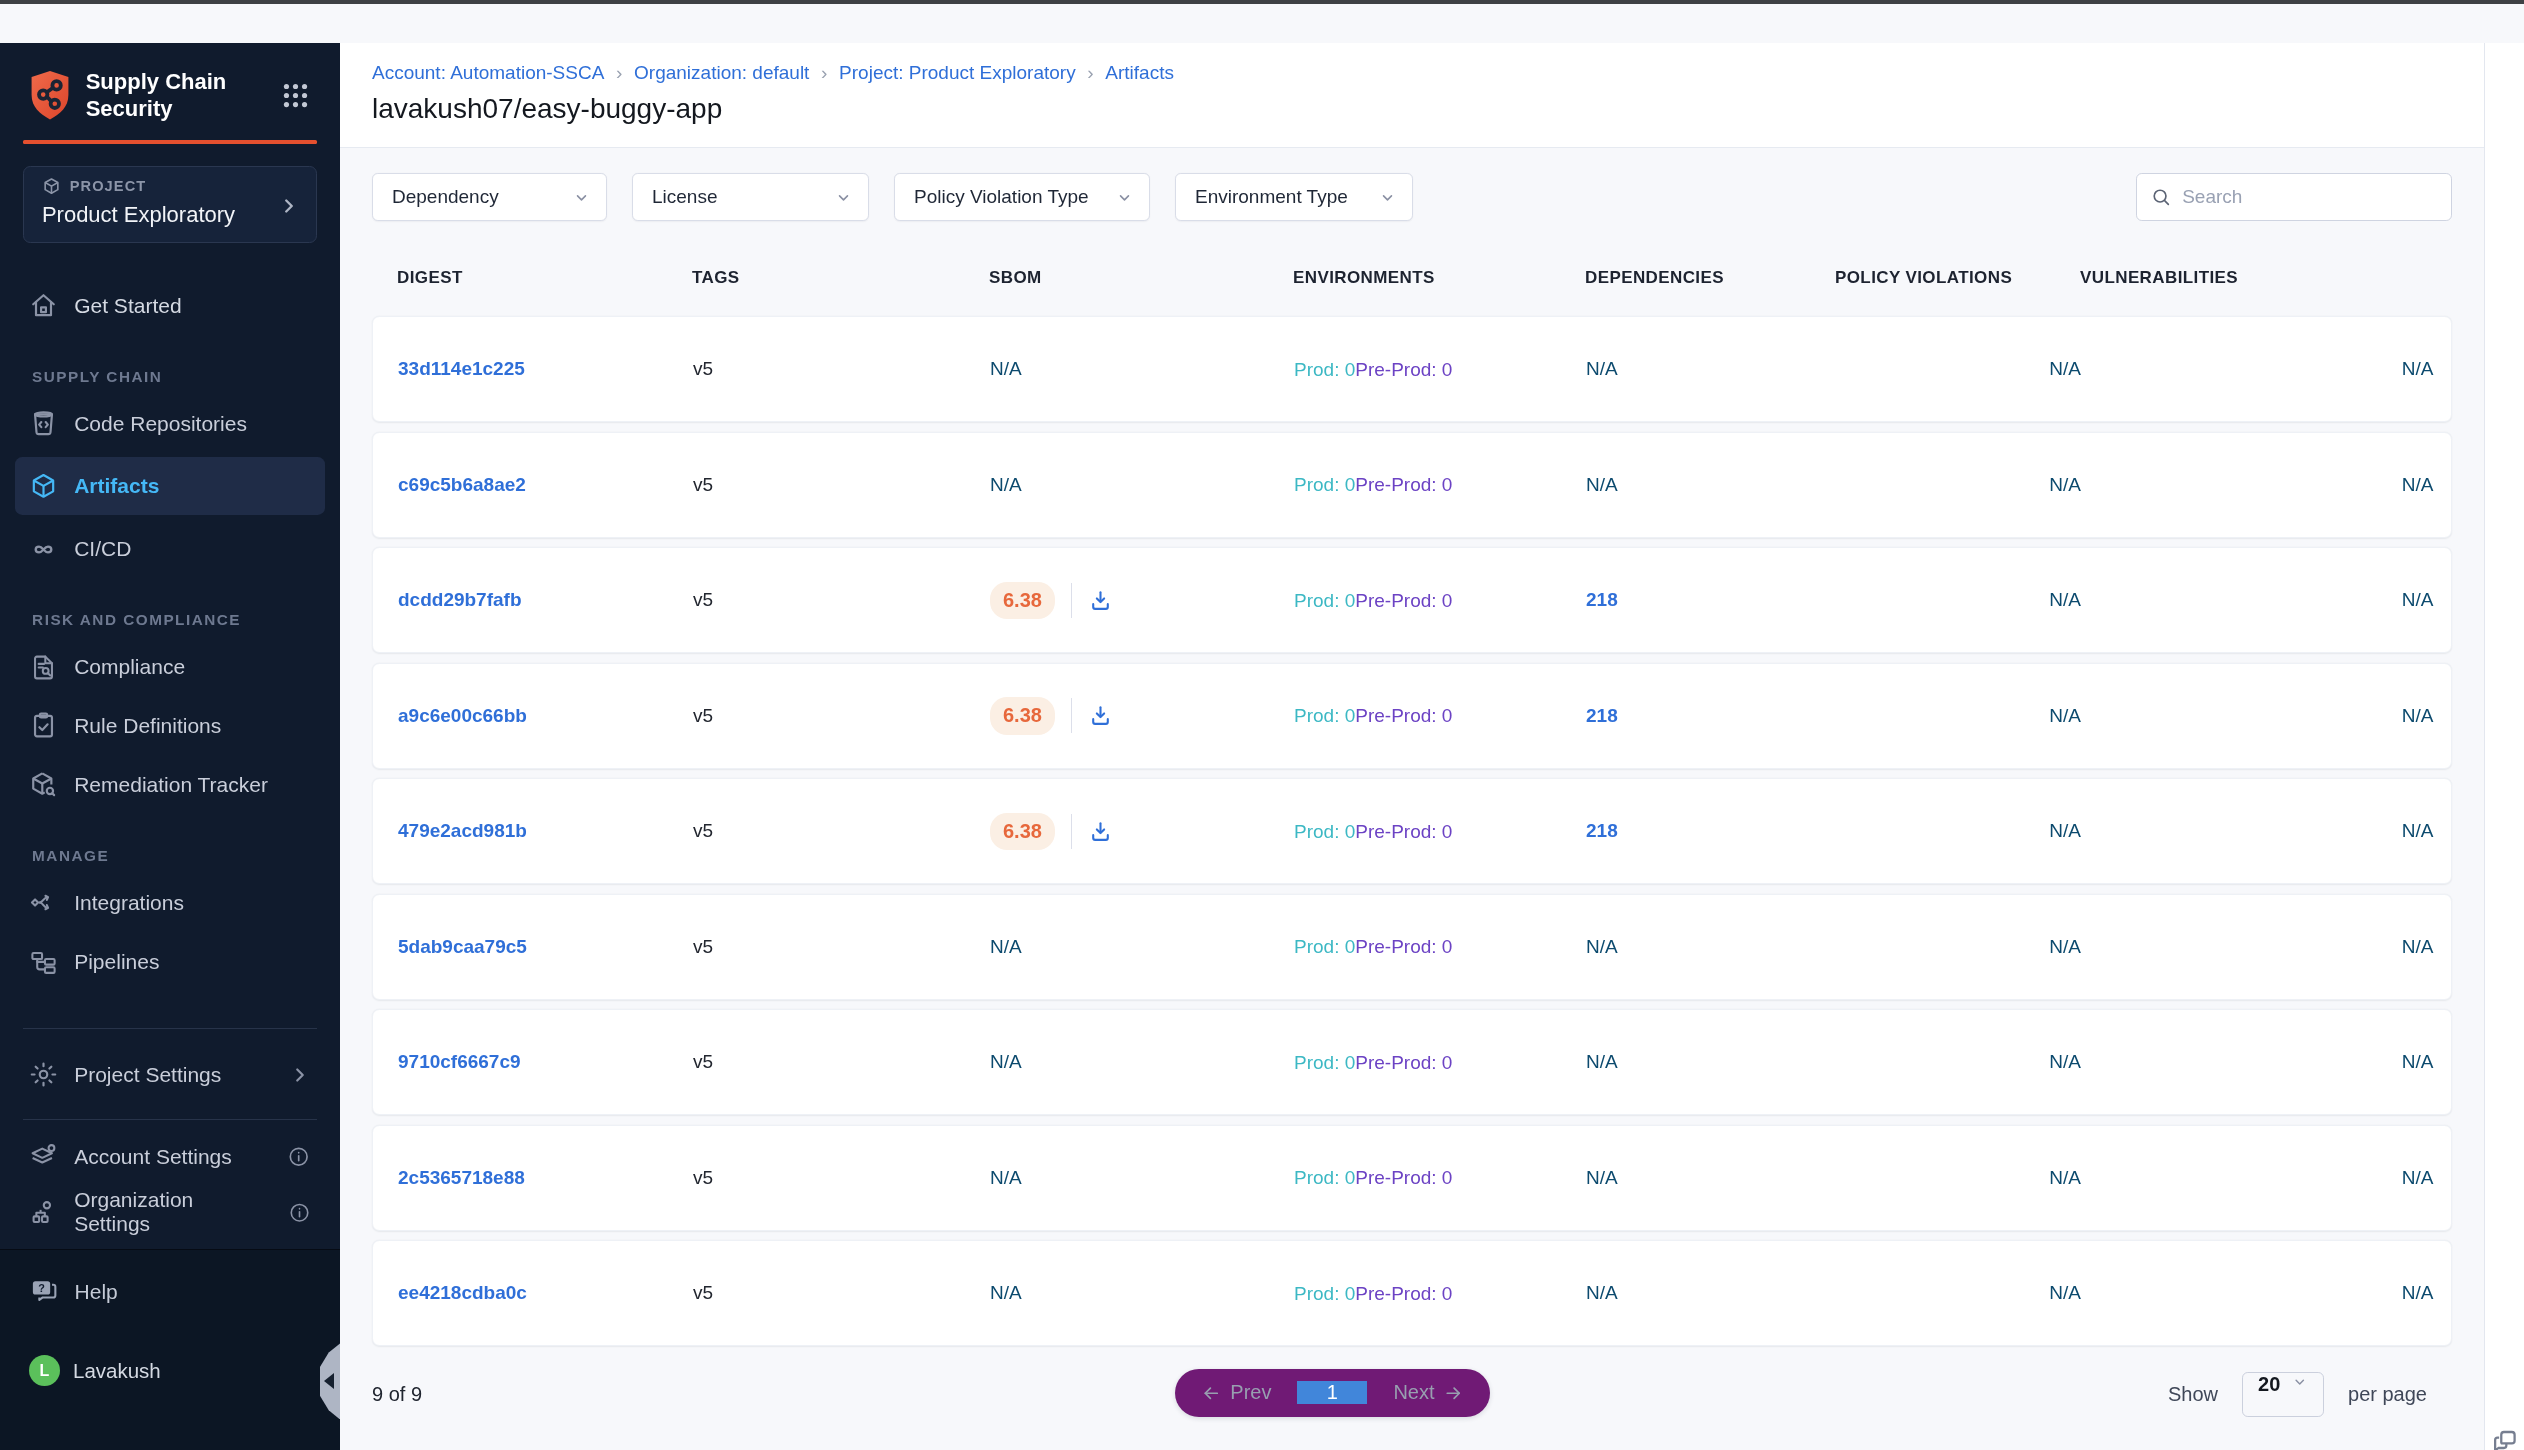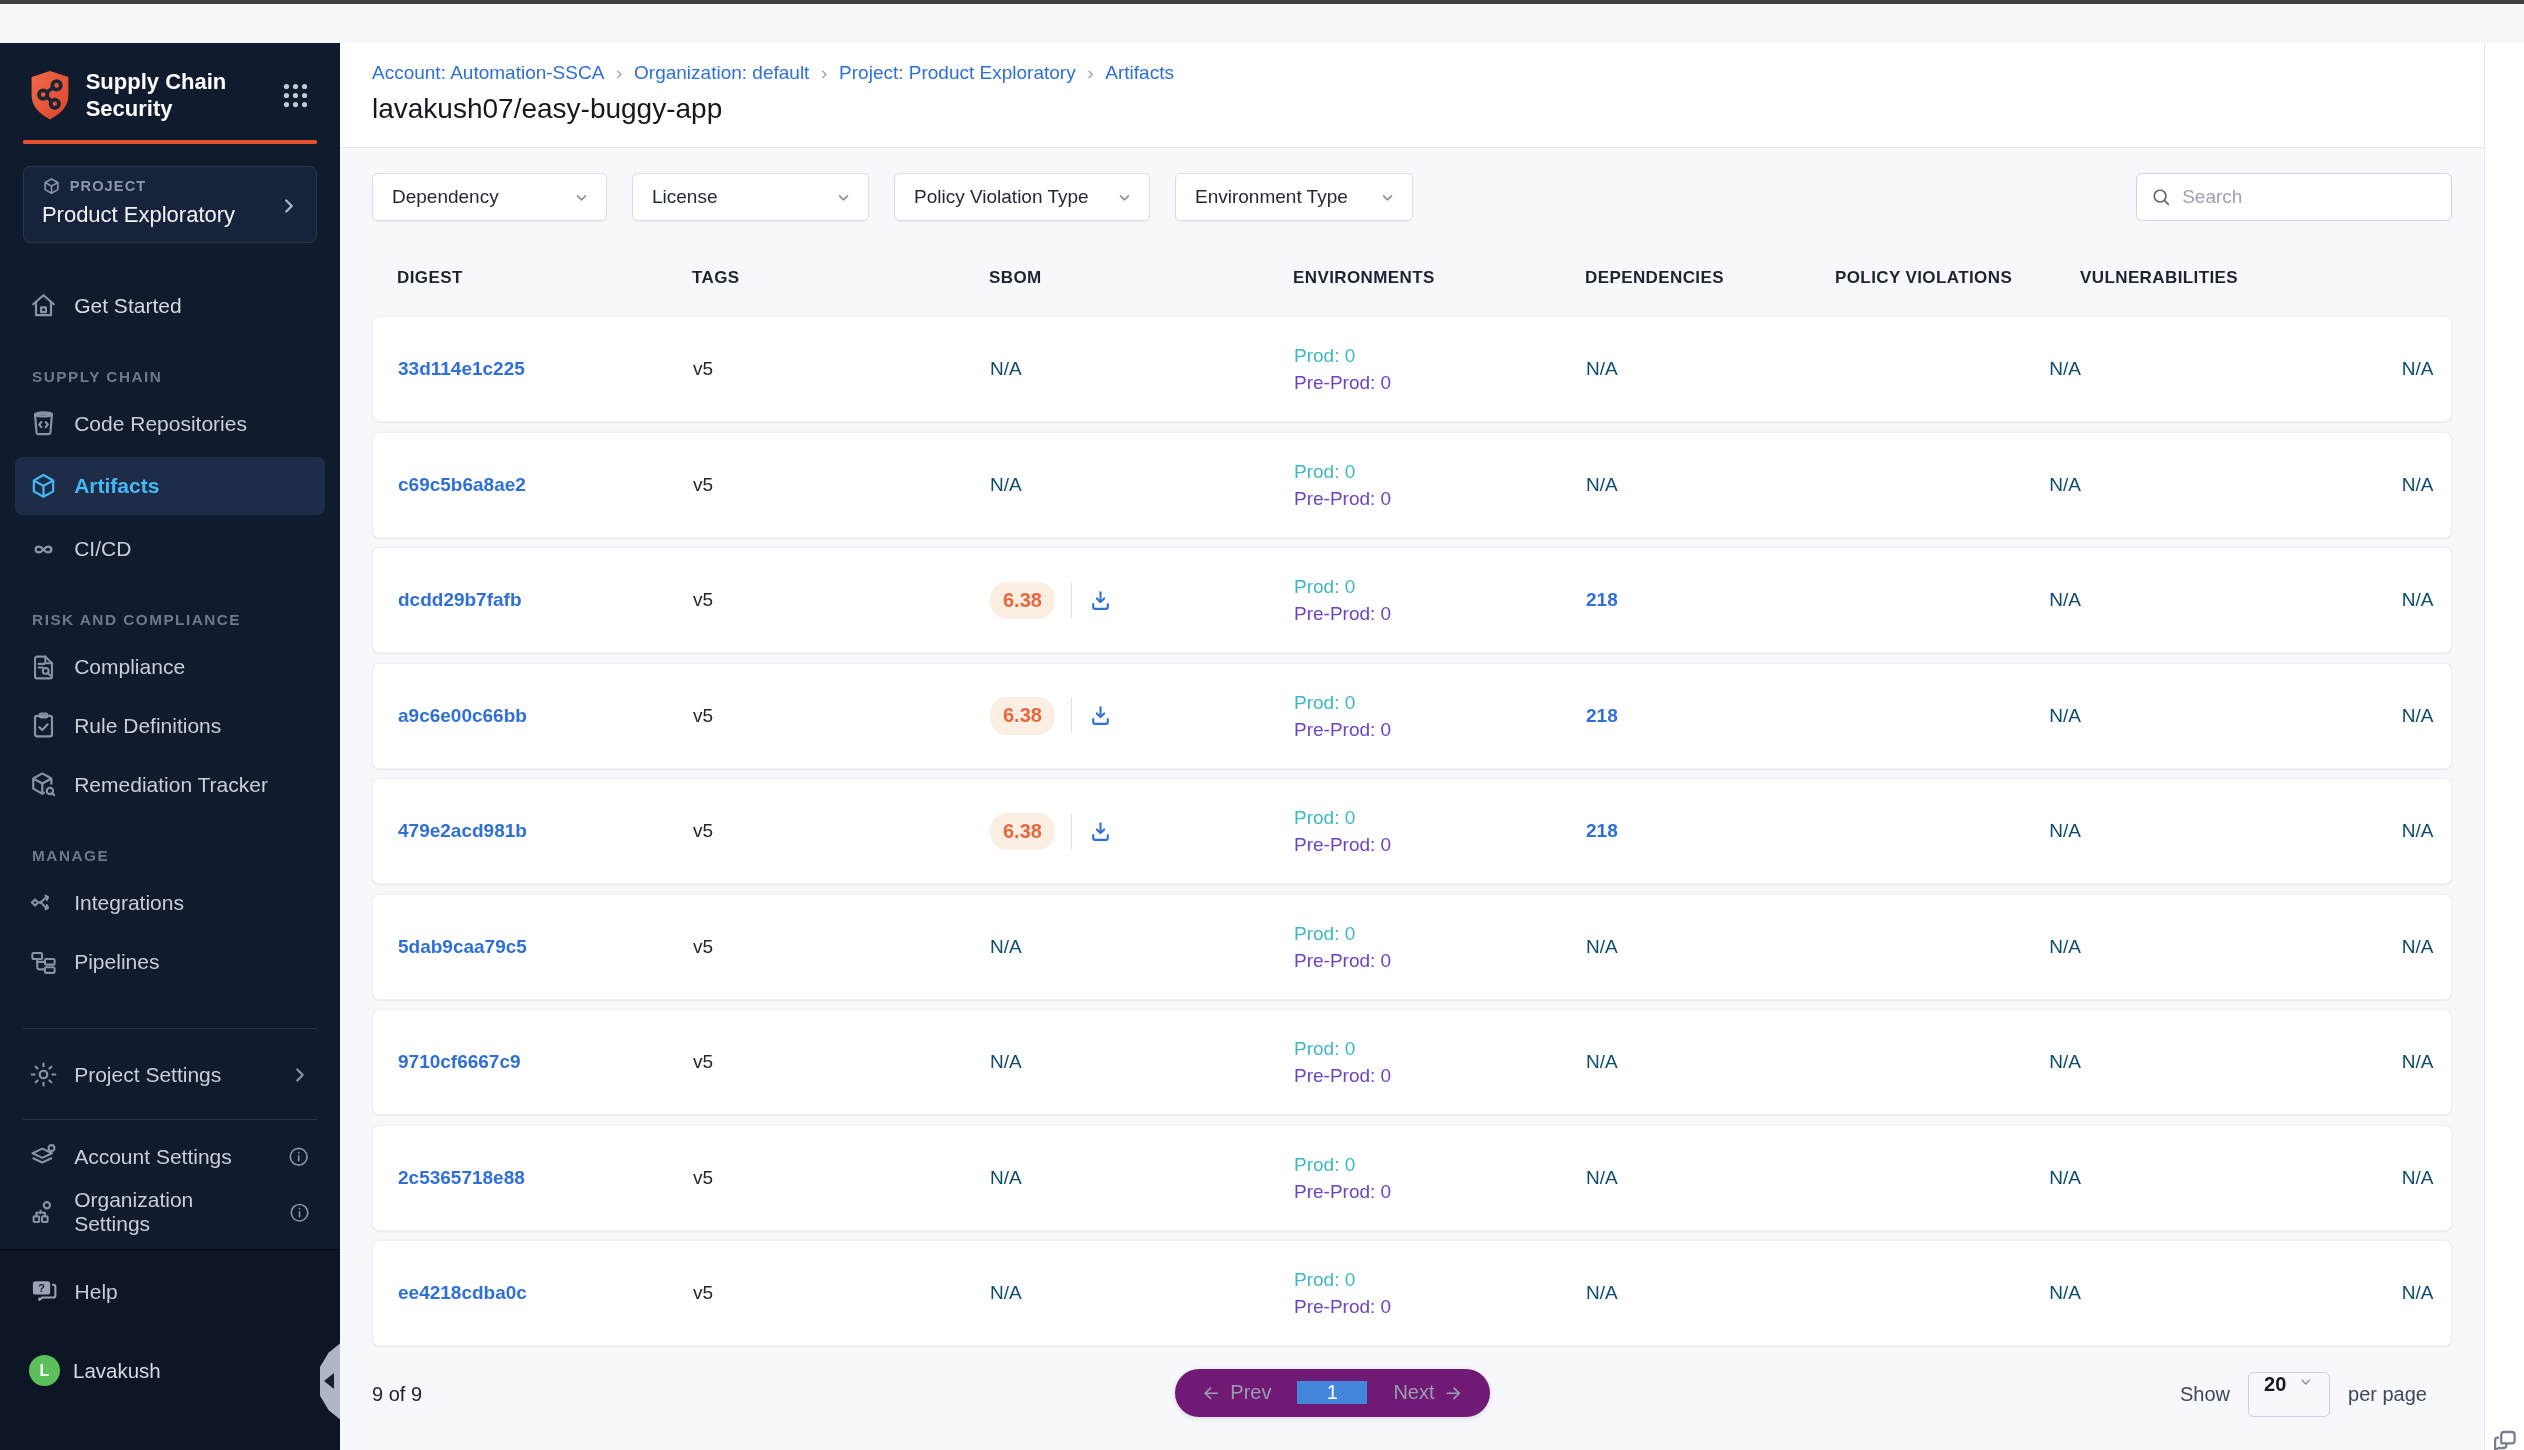--- a/index.html
+++ b/index.html
@@ -63,30 +63,30 @@
   .thead{margin:41px 32px 0 32px; height:32px; font-size:17px; font-weight:700; letter-spacing:0.4px; color:#1D2330;}
   .rows{margin:22px 32px 0 32px;}
   .row-card{height:106px; background:#fff; border:0.7px solid #EEF1F6; border-radius:7.3px; box-shadow:0 0.7px 1.5px rgba(33,46,66,.08); margin-bottom:9.5px; font-size:19px;}
   .digest-link, .dep-link{color:var(--link); font-weight:600; cursor:pointer; text-decoration:none;}
   .tags-val{color:#22262F;}
   .na{color:#0c4a6e;text-align:right;}
   .sbom-wrap{display:flex; align-items:center;}
   .sbom-badge{background:var(--sbom-bg); color:var(--sbom-orange); font-weight:700; font-size:20px; padding:7.3px 13px; border-radius:17px;}
   .sbom-sep{width:1.5px; height:35px; background:#DCDFEA; margin:0 16px;}
   .dl-btn{color:var(--link); cursor:pointer; background:none; border:0; padding:0;}
-  .env-cell{display:flex; flex-direction:column; line-height:27px;}
+  .env-cell{display:flex; line-height:27px;text-align:center;}
   .env-prod{color:var(--teal); font-weight:500;}
   .env-preprod{color:var(--purple); font-weight:500;}
 
   .pagination-row{position:relative; display:flex; align-items:center; margin:13px 32px 0 32px; height:51px;}
   .count-label{font-size:20px; color:#20252F;}
   .pager{position:absolute; left:803px; top:0; height:48px; background:#701a75; border-radius:24px; box-shadow:0 1.5px 5.8px rgba(25,35,55,.14); display:flex; align-items:center; overflow:hidden;}
   .pg-btn{display:flex; align-items:center; gap:8.8px; padding:0 26px; color:#989FB0; font-size:20px; background:none; border:0; cursor:pointer; font-family:inherit;}
   .pg-active{width:70px; background:var(--pg-active); color:#fff; font-size:20px; display:flex; align-items:center; justify-content:center; cursor:pointer;}
-  .show-group{margin-left:auto; display:flex; align-items:center; gap:18px; margin-right:25px; font-size:20px; color:#3F4758;}
+  .show-group{margin-left:auto; display:flex; align-items:center; gap:24px; margin-right:25px; font-size:20px; color:#3F4758;}
   .size-select{width:82px; height:45px; border:0.7px solid #CBD0DD; border-radius:5.8px; display:flex; justify-content:center; gap:10.2px; cursor:pointer; color:#14181F; font-weight:600;}
   .size-select .chev{color:#8A90A3;}
 
   .right-rail{flex:0 0 41px; width:41px; background:#FFFFFF; border-left:0.7px solid #E3E7EF; position:relative;}
   .feedback-ic{position:absolute; left:4.4px; bottom:34px; color:#767E90; cursor:pointer;}
 </style>
 </head>
 <body>
 
 <div class="topbar"></div>

